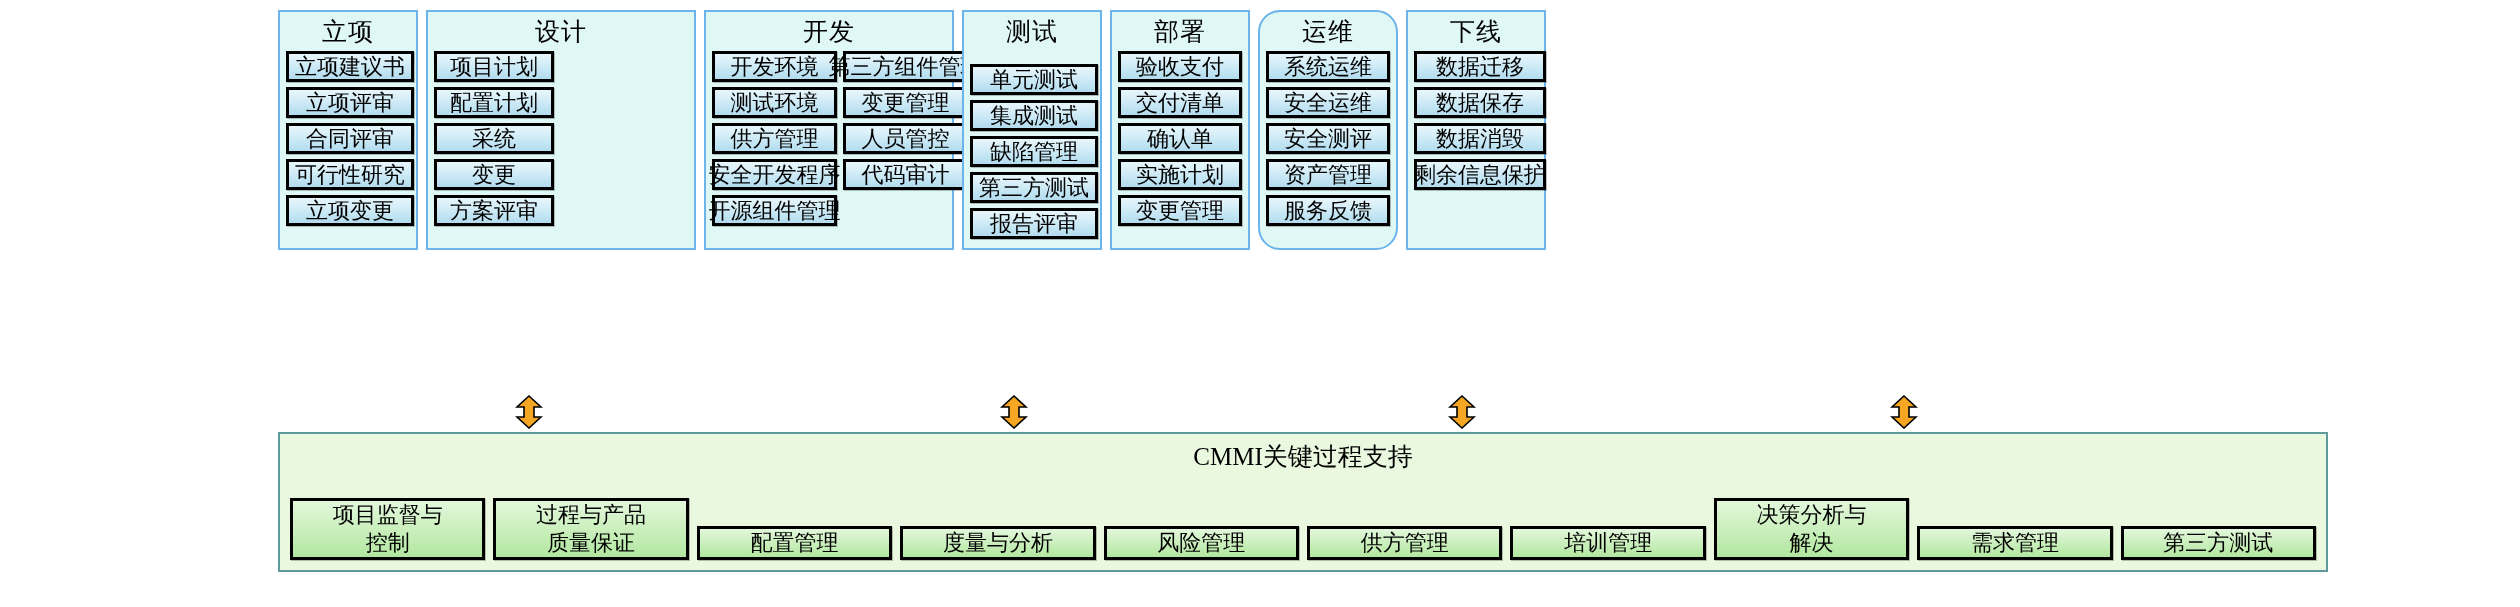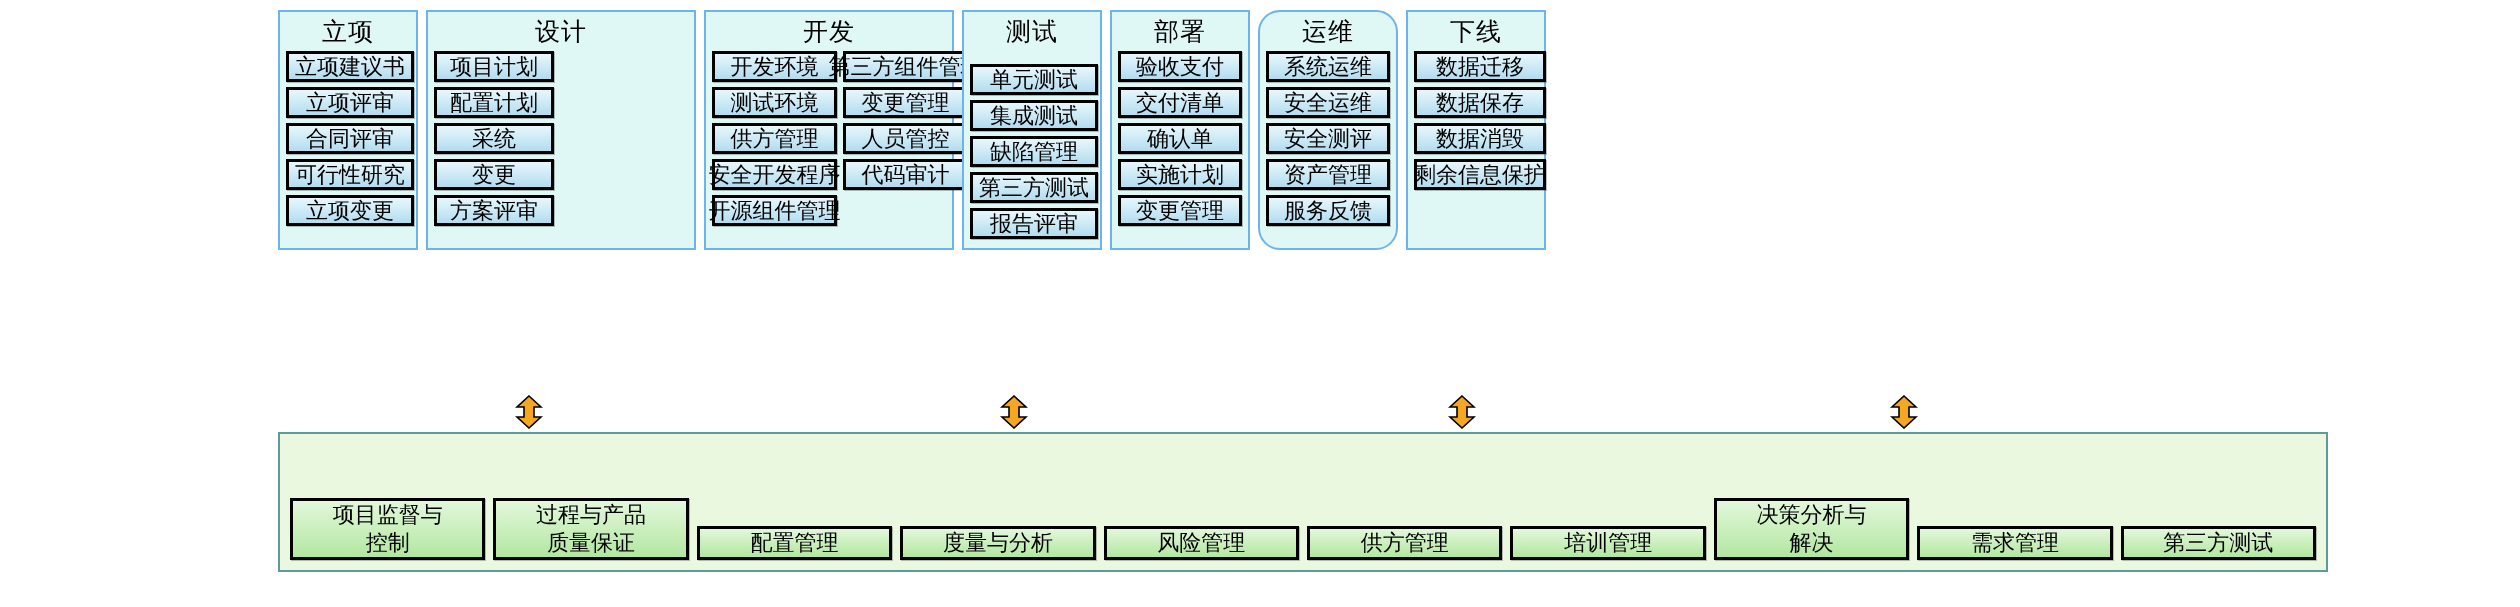--- a/index.html
+++ b/index.html
@@ -248,20 +248,21 @@
       <polygon points="14,1 26,12 19,12 19,22 26,22 14,33 2,22 9,22 9,12 2,12" fill="#f5a623" stroke="#000" stroke-width="1.6"></polygon>
     </svg>
   </div>
   <div class="arrow" style="left:1890px;top:395px;">
     <svg width="28" height="34" viewBox="0 0 28 34">
       <polygon points="14,1 26,12 19,12 19,22 26,22 14,33 2,22 9,22 9,12 2,12" fill="#f5a623" stroke="#000" stroke-width="1.6"></polygon>
     </svg>
   </div>
 
   <div id="cmmi">
+    <div id="cmmi-title">CMMI关键过程支持</div>
     <div id="cmmi-items">
       <div class="cmmi-item">项目监督与
 控制</div>
       <div class="cmmi-item">过程与产品
 质量保证</div>
       <div class="cmmi-item">配置管理</div>
       <div class="cmmi-item">度量与分析</div>
       <div class="cmmi-item">风险管理</div>
       <div class="cmmi-item">供方管理</div>
       <div class="cmmi-item">培训管理</div>

